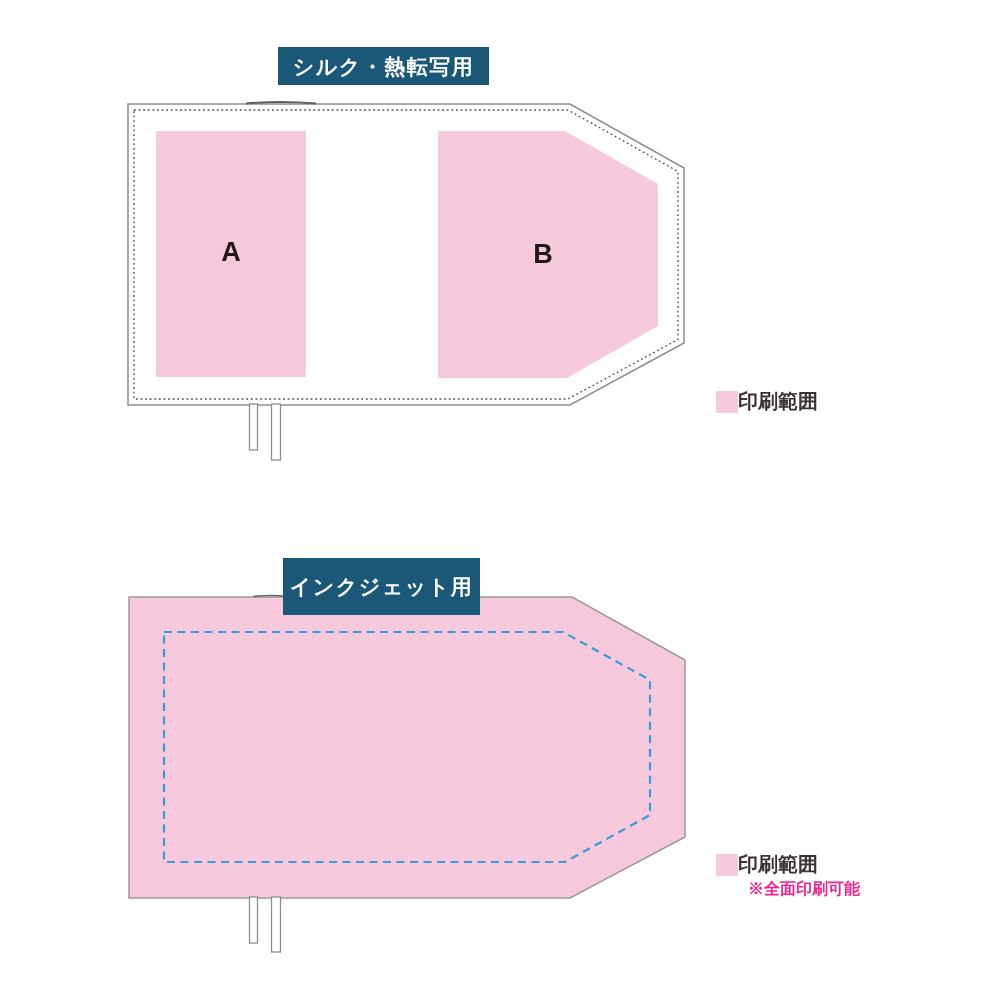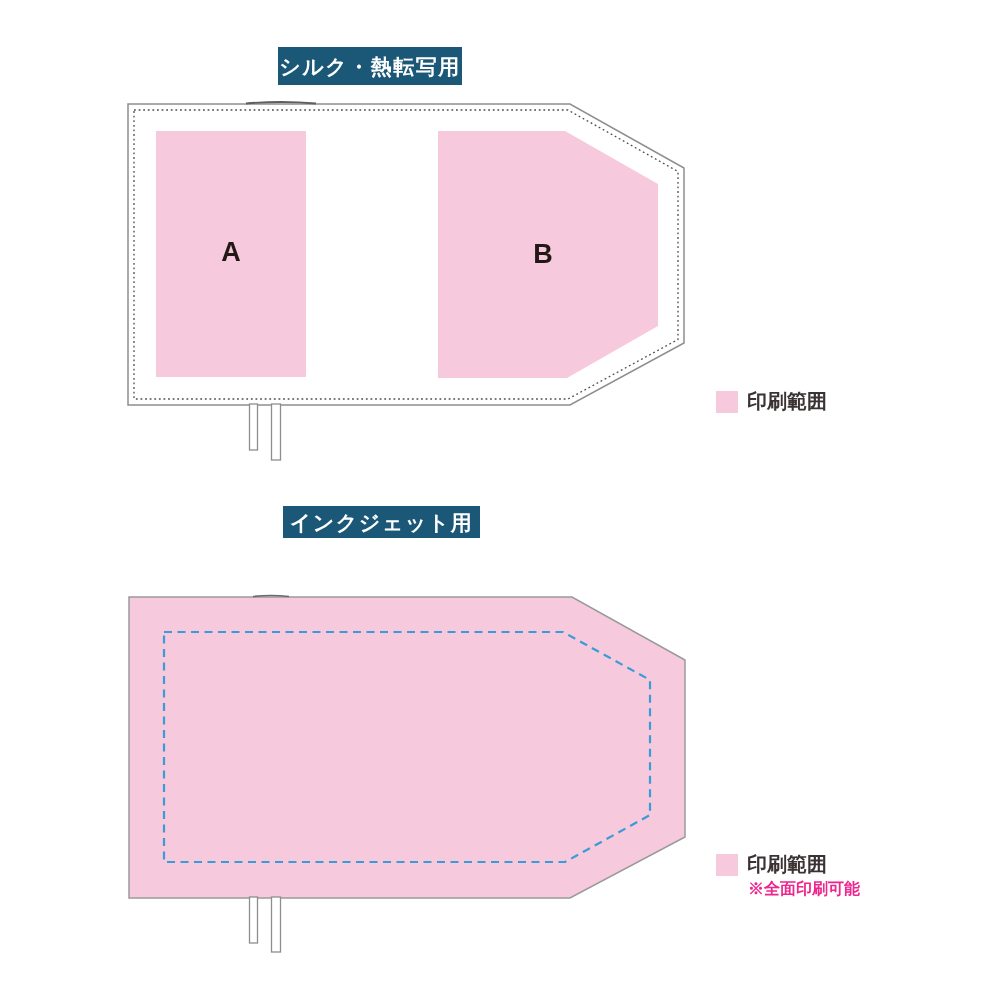--- a/index.html
+++ b/index.html
@@ -9,31 +9,31 @@
     overflow:hidden;
   }
   svg.diagram-canvas{position:absolute;left:0;top:0;width:1000px;height:1000px;}
 
   .section-title{
     position:absolute;background:#1B5878;color:#ffffff;
     font-weight:bold;font-size:21px;letter-spacing:1.5px;
     display:flex;align-items:center;justify-content:center;
     line-height:1;white-space:nowrap;
   }
-  #title-silk{left:278px;top:47px;width:184px;height:38px;}
-  #title-inkjet{left:283px;top:506px;width:197px;height:32px;}
+  #title-silk{left:278px;top:47px;width:211px;height:38px;}
+  #title-inkjet{left:283px;top:558px;width:197px;height:57px;}
 
   .area-label{
     position:absolute;width:40px;text-align:center;
     font-size:27px;font-weight:bold;color:#221815;line-height:1;
   }
   #label-a{left:211px;top:239px;}
   #label-b{left:523px;top:241px;}
 
-  .legend{position:absolute;display:flex;align-items:flex-start;gap:9px;}
+  .legend{position:absolute;display:flex;align-items:flex-end;font-family:Liberation Mono, monospace;}
   #legend-silk{left:716px;top:391px;}
   #legend-inkjet{left:716px;top:854px;}
   .legend-swatch{width:22px;height:22px;background:#F7C9DC;flex:0 0 auto;}
   .legend-label{font-size:20px;font-weight:600;color:#3A3233;line-height:1;white-space:nowrap;}
   .legend-note{
     position:absolute;left:748px;top:881px;
     font-size:16px;font-weight:bold;color:#EE268E;line-height:1;white-space:nowrap;font-family:Liberation Serif, serif;
   }
 </style>
 </head>

